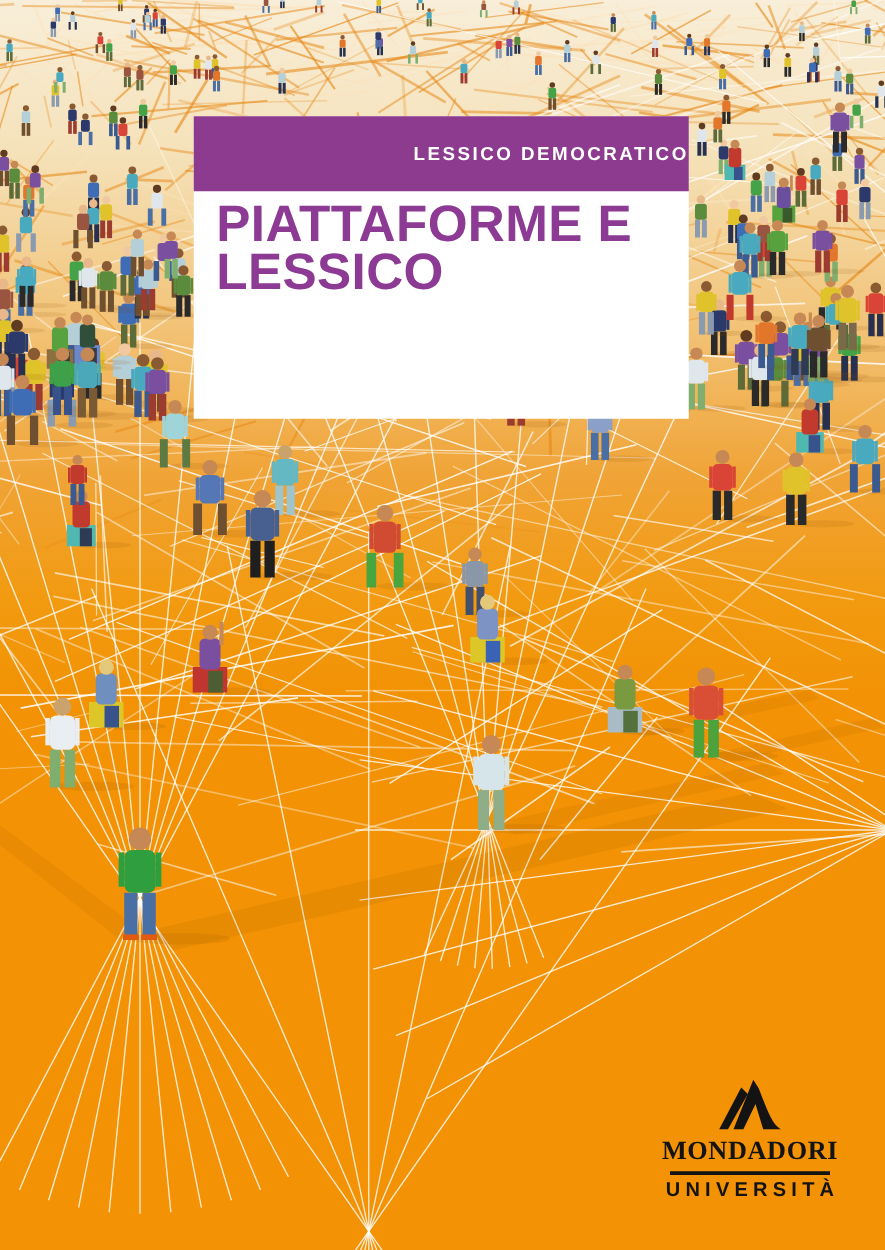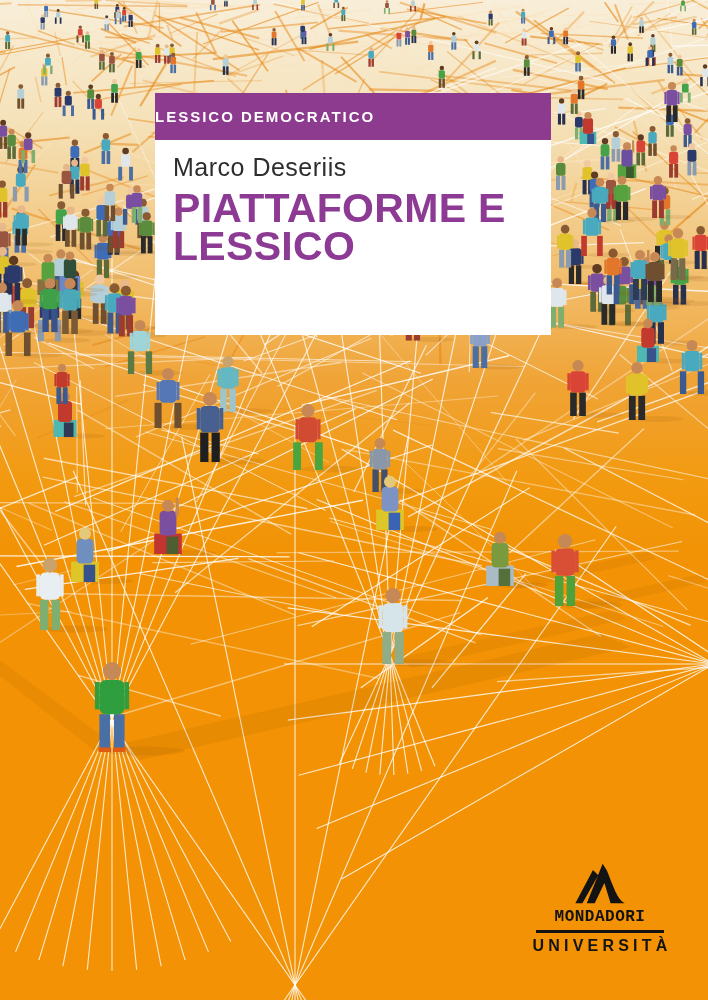--- a/index.html
+++ b/index.html
@@ -1,26 +1,26 @@
 <!DOCTYPE html>
 <html><head>
 <meta charset="utf-8">
 <style>
   html,body{margin:0;padding:0;}
   .cover{position:relative;width:708px;height:1000px;overflow:hidden;background:#f29204;
          font-family:"Liberation Sans",sans-serif;}
   .cover svg.bg{position:absolute;left:0;top:0;}
   .info-box{position:absolute;left:155px;top:93px;width:396px;height:242px;background:#ffffff;}
-  .series-band{height:47px;background:#8c3b8e;display:flex;align-items:center;justify-content:flex-start;}
+  .series-band{height:60px;background:#8c3b8e;display:flex;align-items:center;justify-content:flex-end;}
   .series-label{color:#ffffff;font-weight:bold;font-size:15px;letter-spacing:2px;}
   .author{margin:13px 0 0 18px;font-size:25px;color:#2d2d2d;letter-spacing:0.5px;}
   .title{margin:7px 0 0 18px;color:#8c3a94;font-weight:bold;font-size:41px;line-height:38px;letter-spacing:0.3px;}
   .publisher{position:absolute;left:515px;top:862px;width:170px;text-align:center;color:#131313;}
   .publisher .mark{display:block;margin:0 auto;}
-  .pub-name{font-family:Liberation Mono, monospace;font-weight:bold;font-size:16px;letter-spacing:0.5px;margin-top:2px;}
+  .pub-name{font-family:Liberation Serif, serif;font-weight:bold;font-size:21px;letter-spacing:0.5px;margin-top:2px;}
   .pub-rule{width:128px;height:2.5px;background:#131313;margin:4px auto 4px auto;}
   .pub-division{font-size:16px;font-weight:bold;letter-spacing:4.2px;margin-left:4px;}
 </style>
 </head>
 <body>
 
 <div class="cover">
 
   <svg class="bg" id="bg-illustration" width="708" height="1000" viewBox="0 0 708 1000">
       <defs>
@@ -1499,21 +1499,20 @@
       <rect x="684.44" y="350.8" width="15.120000000000001" height="20.52" rx="3.7800000000000002" fill="#49aabf"></rect>
       <rect x="681.74" y="352.8" width="2.7" height="16.416" fill="#49aabf"></rect>
       <rect x="699.56" y="352.8" width="2.7" height="16.416" fill="#49aabf"></rect>
       <circle cx="692" cy="345.4" r="5.4" fill="#c68955"></circle>
     </svg>
 
   <div class="info-box">
     <div class="series-band">
       <span class="series-label">LESSICO DEMOCRATICO</span>
     </div>
-    <div class="author">Marco Deseriis</div>
     <div class="title">
       <div>PIATTAFORME E</div>
       <div>LESSICO</div>
     </div>
   </div>
 
   <div class="publisher">
     <svg class="mark" width="60" height="44" viewBox="0 0 60 50">
       <polygon points="2,47 22,9 28,15 10,47" fill="#131313"></polygon>
       <path d="M33,2 L15,47 L24,47 L35,24 L42,47 L58,47 C50,43 45,28 38,10 Z" fill="#131313"></path>

